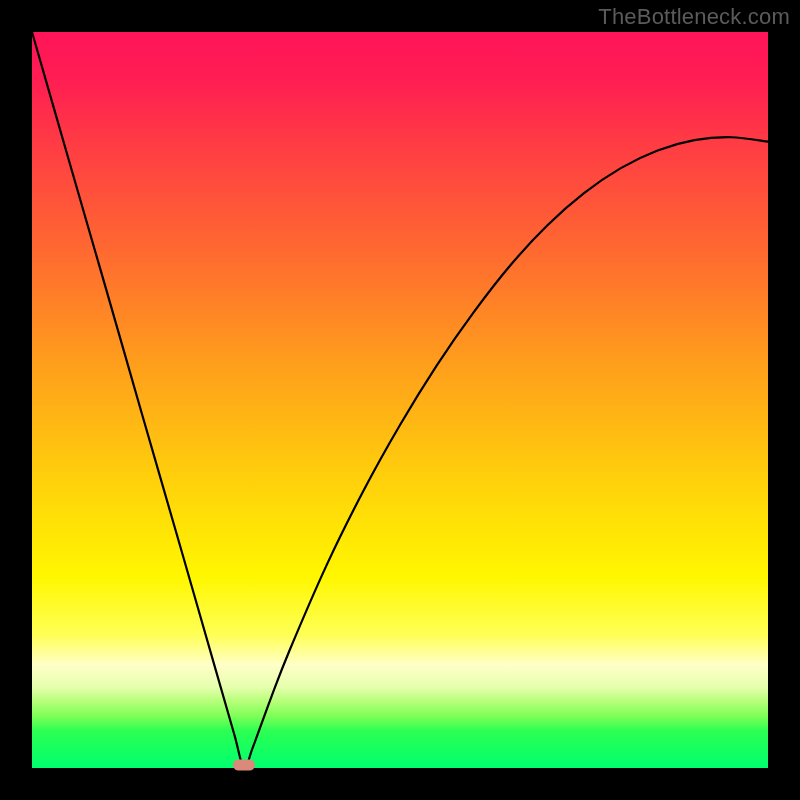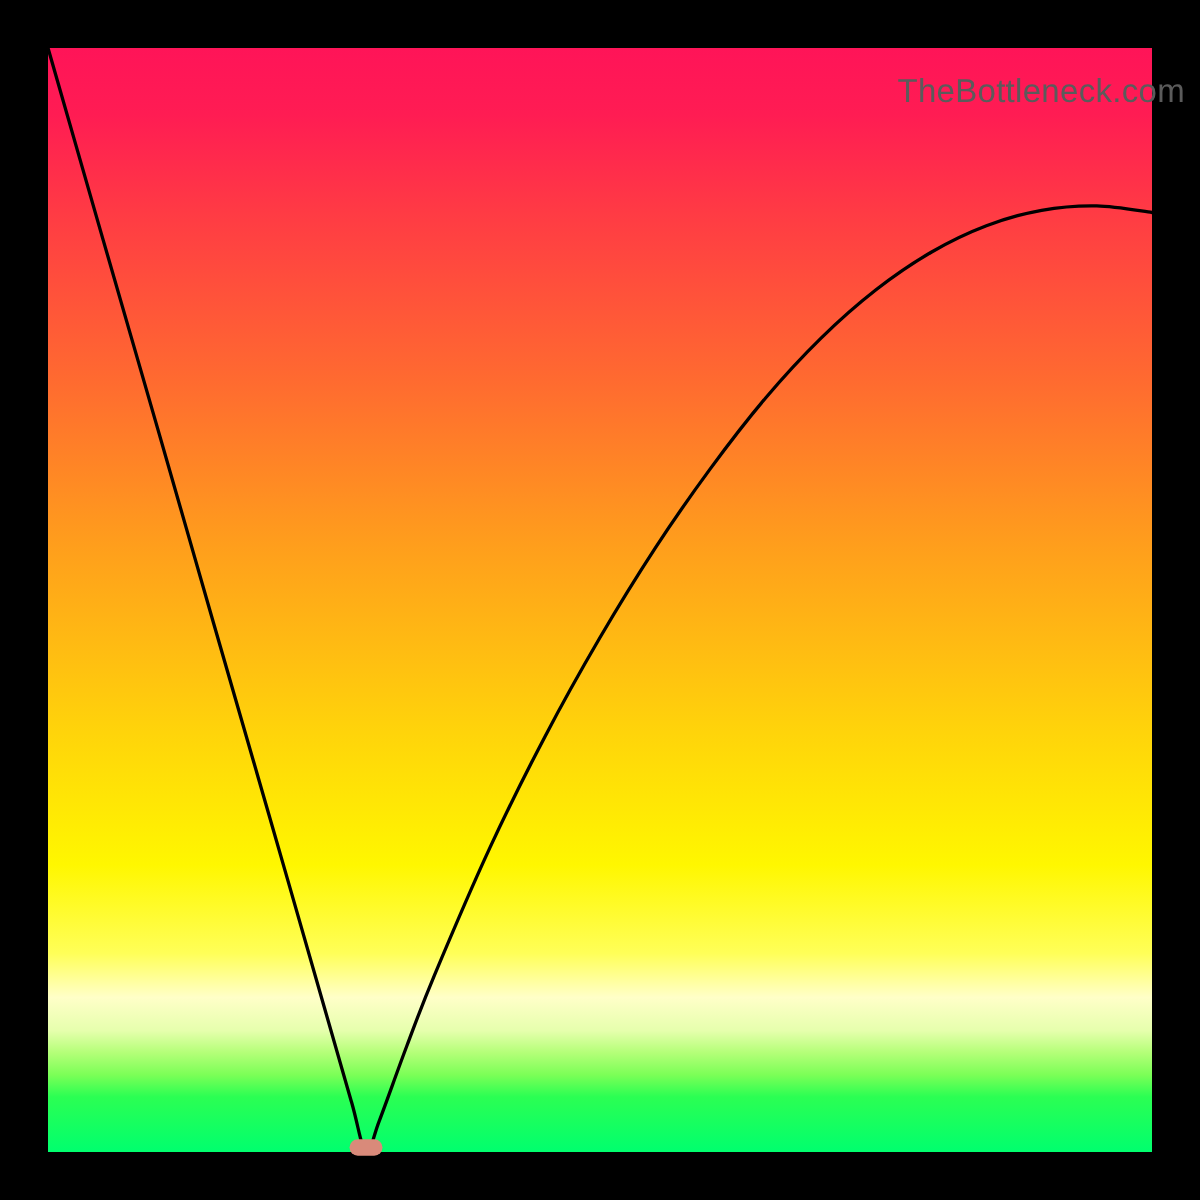--- a/index.html
+++ b/index.html
@@ -19,21 +19,20 @@
   }
   .watermark {
     position: absolute;
     top: 4px;
     right: 10px;
     color: #5b5b5b;
     font-size: 22px;
     letter-spacing: 0.2px;
     z-index: 10;
     font-weight: 500;
-    margin-top: 44px;
   }
   .plot {
     position: absolute;
     left: 32px;
     top: 32px;
     width: 736px;
     height: 736px;
   }
   .gradient {
     position: absolute;

